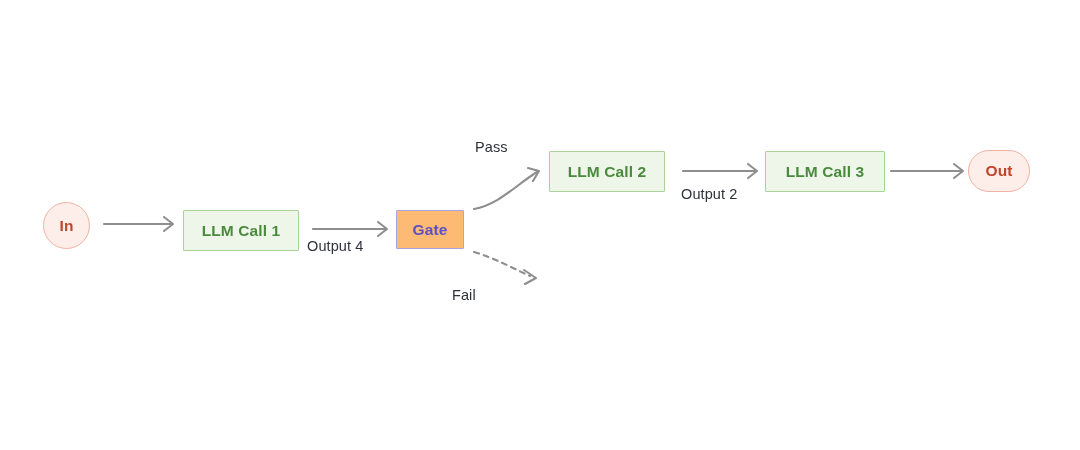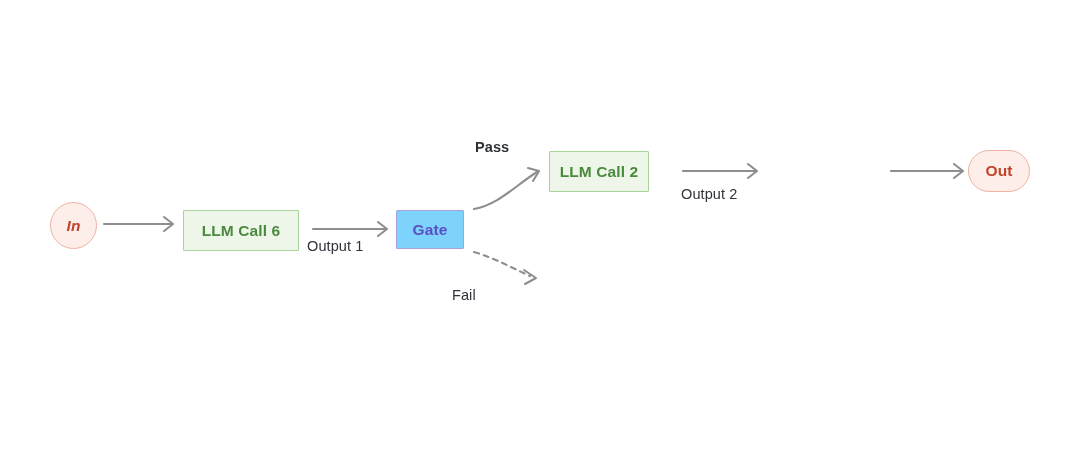--- a/index.html
+++ b/index.html
@@ -41,21 +41,21 @@
   
   .node.process {
     background: #eef6ea;
     border: 1.6px solid #a8d49a;
     color: #4a8a3c;
     font-size: 15.5px;
     border-radius: 1px;
   }
   
   .node.gate {
-    background: #7dd3fc;
+    background: #fdba74;
     border: 1.6px solid #a9a3dd;
     color: #5b4fc4;
     font-size: 15.5px;
     border-radius: 1px;
   }
   
   .node.terminal {
     background: #fdeeea;
     border: 1.6px solid #f0b3a3;
     color: #c0452a;
@@ -108,43 +108,46 @@
       <line x1="683" y1="171" x2="756" y2="171" stroke="#8e8e8e" stroke-width="2.1" stroke-linecap="round"></line>
       <polyline points="748,164 757,171 748,178" fill="none" stroke="#8e8e8e" stroke-width="2.1" stroke-linecap="round" stroke-linejoin="round"></polyline>
     </g>
 
     <g>
       <line x1="891" y1="171" x2="962" y2="171" stroke="#8e8e8e" stroke-width="2.1" stroke-linecap="round"></line>
       <polyline points="954,164 963,171 954,178" fill="none" stroke="#8e8e8e" stroke-width="2.1" stroke-linecap="round" stroke-linejoin="round"></polyline>
     </g>
   </svg>
 
-  <div class="node terminal circle" style="left:50px; top:202px; width:47px; height:47px;font-style:italic;">
+  <div class="node terminal circle" style="left:43px; top:202px; width:47px; height:47px;">
     <span>In</span>
   </div>
 
   <div class="node process" style="left:183px; top:210px; width:116px; height:41px;">
-    <span>LLM Call 6</span>
+    <span>LLM Call 1</span>
   </div>
 
   <div class="node gate" style="left:396px; top:210px; width:68px; height:39px;">
     <span>Gate</span>
   </div>
 
-  <div class="node process" style="left:549px; top:151px; width:100px; height:41px;">
+  <div class="node process" style="left:549px; top:151px; width:116px; height:41px;">
     <span>LLM Call 2</span>
   </div>
 
+  <div class="node process" style="left:765px; top:151px; width:120px; height:41px;">
+    <span>LLM Call 3</span>
+  </div>
 
   <div class="node terminal pill" style="left:968px; top:150px; width:62px; height:42px;">
     <span>Out</span>
   </div>
 
 
-  <div class="edge-label" style="left:307px; top:238px;">Output 1</div>
+  <div class="edge-label" style="left:307px; top:238px;">Output 4</div>
 
-  <div class="edge-label" style="left:475px; top:139px;font-weight:bold;">Pass</div>
+  <div class="edge-label" style="left:475px; top:139px;">Pass</div>
 
   <div class="edge-label" style="left:452px; top:287px;">Fail</div>
 
   <div class="edge-label" style="left:681px; top:186px;">Output 2</div>
 
 </div>
 
 </body></html>

